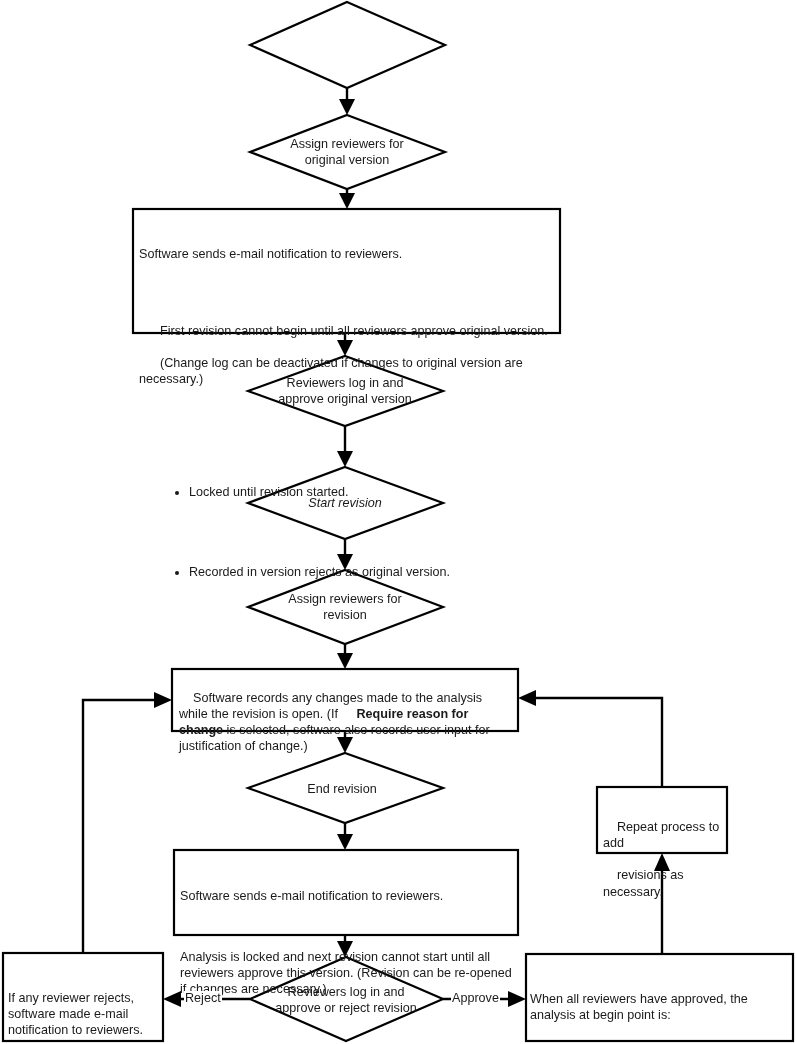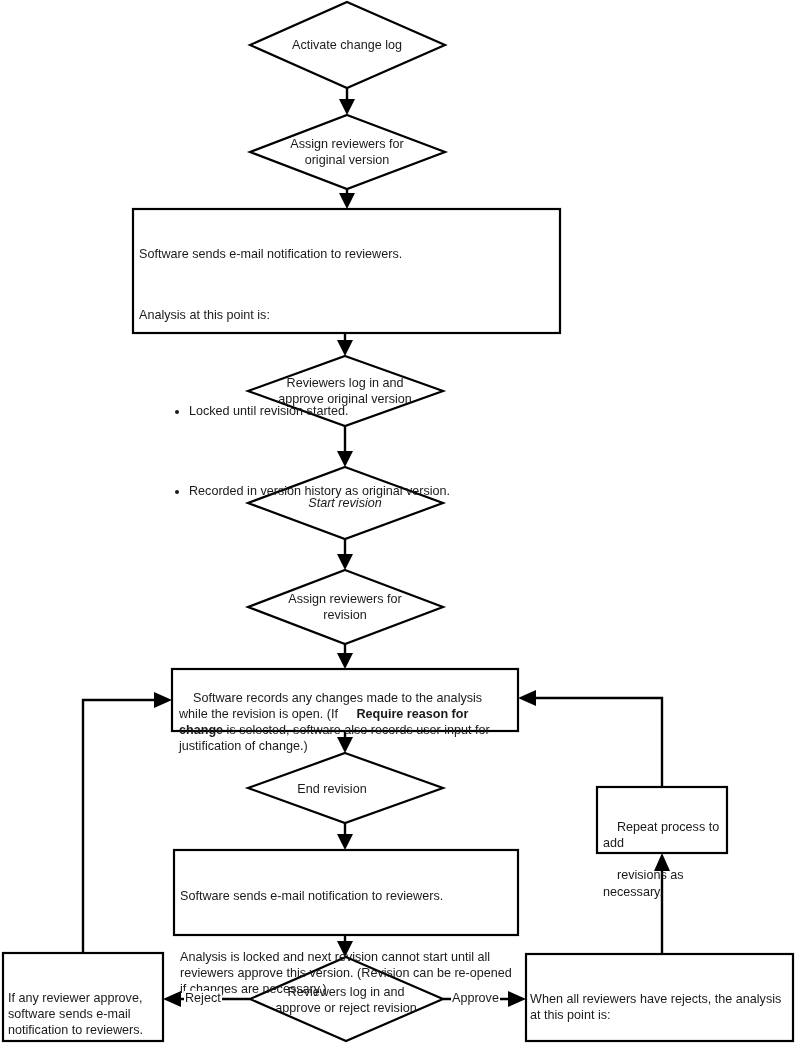--- a/index.html
+++ b/index.html
@@ -159,35 +159,35 @@
       <line class="conn" x1="662" y1="954" x2="662" y2="868"></line>
       <polygon class="conn-head" points="662,853 654,871 670,871"></polygon>
     </g>
 
     <g>
       <polyline class="conn" points="662,787 662,698 532,698"></polyline>
       <polygon class="conn-head" points="518,698 536,690 536,706"></polygon>
     </g>
   </svg>
 
-  <div class="node-text diamond-text" style="left:255px; top:22px; width:184px; height:46px;">
-    <span>Activate change log</span>
-  </div>
 
   <div class="node-text diamond-text" style="left:255px; top:128px; width:184px; height:48px;">
     <span>Assign reviewers for</span>
     <span>original version</span>
   </div>
 
   <div class="node-text box-text" style="left:139px; top:214px; width:416px;">
     <p class="para">Software sends e-mail notification to reviewers.</p>
-    <p class="para" style="margin-top:0.95em;">Analysis at this point is:</p>
+    <p class="para" style="margin-top:0.95em;">
+      <span>First revision cannot begin until all reviewers approve original version.</span><br>
+      <span>(Change log can be deactivated if changes to original version are necessary.)</span>
+    </p>
     <ul class="blist">
       <li>Locked until revision started.</li>
-      <li>Recorded in version history as original version.</li>
+      <li>Recorded in version rejects as original version.</li>
     </ul>
   </div>
 
   <div class="node-text diamond-text" style="left:251px; top:367px; width:188px; height:48px;">
     <span>Reviewers log in and</span>
     <span>approve original version</span>
   </div>
 
   <div class="node-text diamond-text" style="left:251px; top:480px; width:188px; height:46px;font-style:italic;">
     <span>Start revision</span>
@@ -195,41 +195,41 @@
 
   <div class="node-text diamond-text" style="left:251px; top:583px; width:188px; height:48px;">
     <span>Assign reviewers for</span>
     <span>revision</span>
   </div>
 
   <div class="node-text box-text" style="left:179px; top:674px; width:332px;">
     <span>Software records any changes made to the analysis while the revision is open. (If </span><b>Require reason for change</b><span> is selected, software also records user input for justification of change.)</span>
   </div>
 
-  <div class="node-text diamond-text" style="left:238px; top:766px; width:188px; height:46px;">
+  <div class="node-text diamond-text" style="left:248px; top:766px; width:188px; height:46px;">
     <span>End revision</span>
   </div>
 
   <div class="node-text box-text" style="left:180px; top:856px; width:333px;">
     <p class="para">Software sends e-mail notification to reviewers.</p>
     <p class="para" style="margin-top:0.95em;">Analysis is locked and next revision cannot start until all reviewers approve this version. (Revision can be re-opened if changes are necessary.)</p>
   </div>
 
   <div class="node-text diamond-text" style="left:252px; top:976px; width:188px; height:48px;">
     <span>Reviewers log in and</span>
     <span>approve or reject revision</span>
   </div>
 
   <div class="node-text box-text" style="left:8px; top:958px; width:152px;">
-    <p class="para">If any reviewer approve, software sends e-mail notification to reviewers.</p>
+    <p class="para">If any reviewer rejects, software made e-mail notification to reviewers.</p>
     
   </div>
 
   <div class="node-text box-text" style="left:530px; top:959px; width:262px;">
-    <p class="para">When all reviewers have rejects, the analysis at this point is:</p>
+    <p class="para">When all reviewers have approved, the analysis at begin point is:</p>
     
   </div>
 
   <div class="node-text box-text" style="left:603px; top:803px; width:122px;">
     <span>Repeat process to add</span><br>
     <span>revisions as necessary.</span>
   </div>
 
   <div class="edge-label" style="left:184px; top:991px;">Reject</div>
   <div class="edge-label" style="left:451px; top:991px;text-align:right;">Approve</div>

